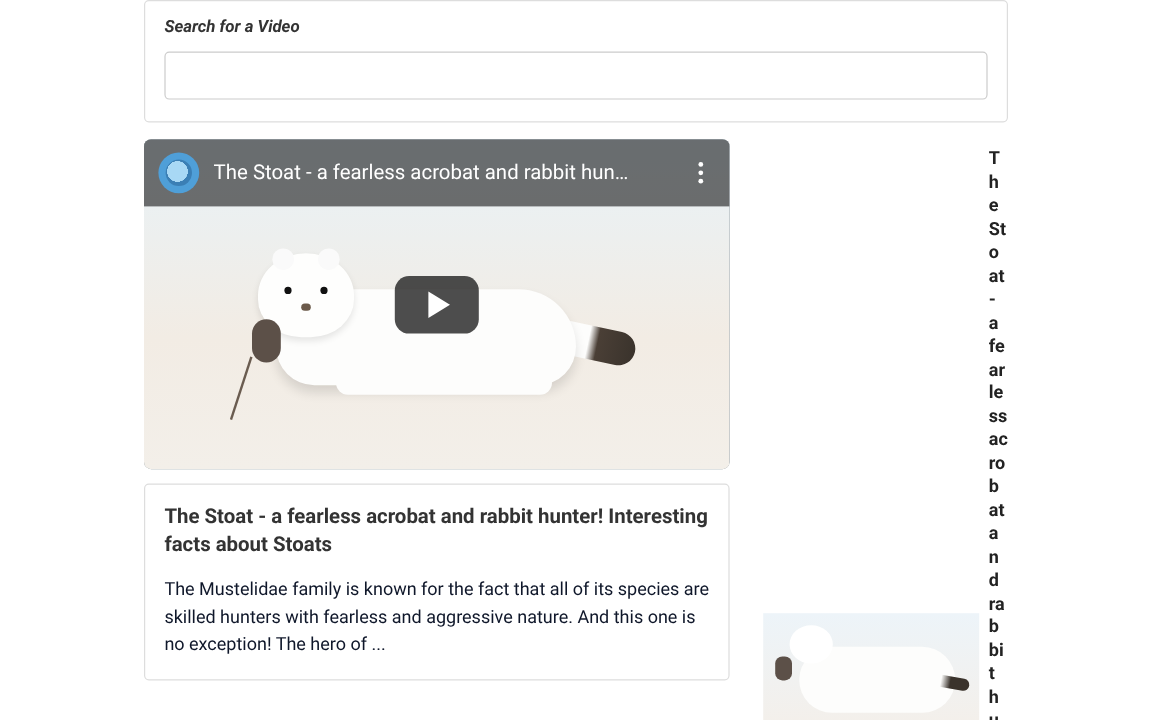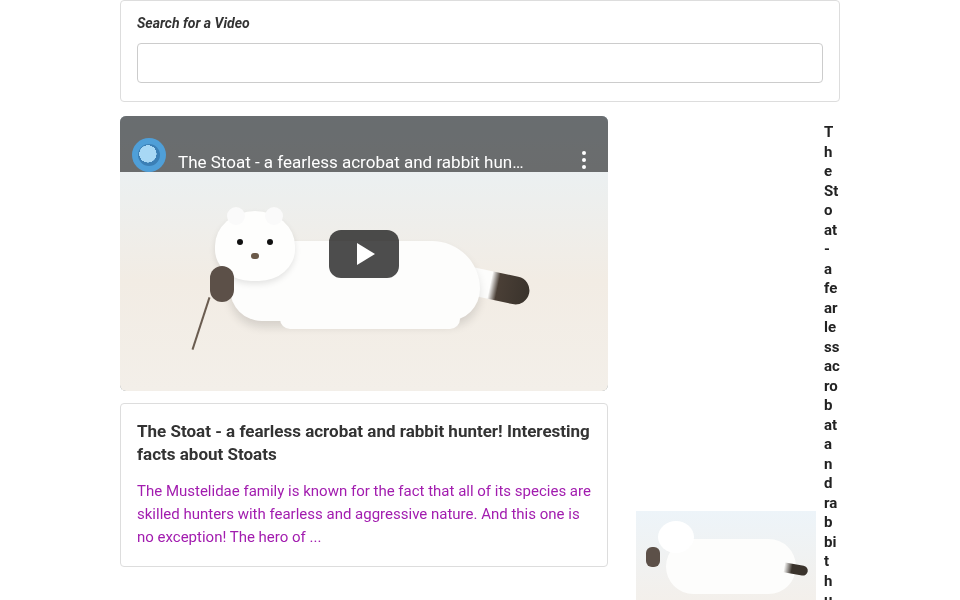--- a/index.html
+++ b/index.html
@@ -164,21 +164,21 @@
       transform: rotate(18deg);
     }
     .player-bar {
       position: absolute;
       top: 0;
       left: 0;
       right: 0;
       height: 56px;
       background: rgba(0,0,0,0.55);
       display: flex;
-      align-items: flex-end;
+      align-items: center;
       padding: 0 12px;
       gap: 12px;
     }
     .player-logo {
       width: 34px;
       height: 34px;
       border-radius: 50%;
       background: #4f9fd8;
       position: relative;
       flex-shrink: 0;
@@ -245,21 +245,21 @@
     }
     .detail-title {
       font-weight: 700;
       font-size: 17px;
       line-height: 1.35;
       margin-bottom: 14px;
     }
     .detail-desc {
       font-size: 15px;
       line-height: 1.55;
-      color: #a21caf;
+      color: #0f172a;
     }
     .side-item {
       display: flex;
       gap: 8px;
       padding: 7px 0;
       border-bottom: 1px solid #e6e6e6;
       align-items: center;
     }
     .side-thumb {
       width: 180px;

